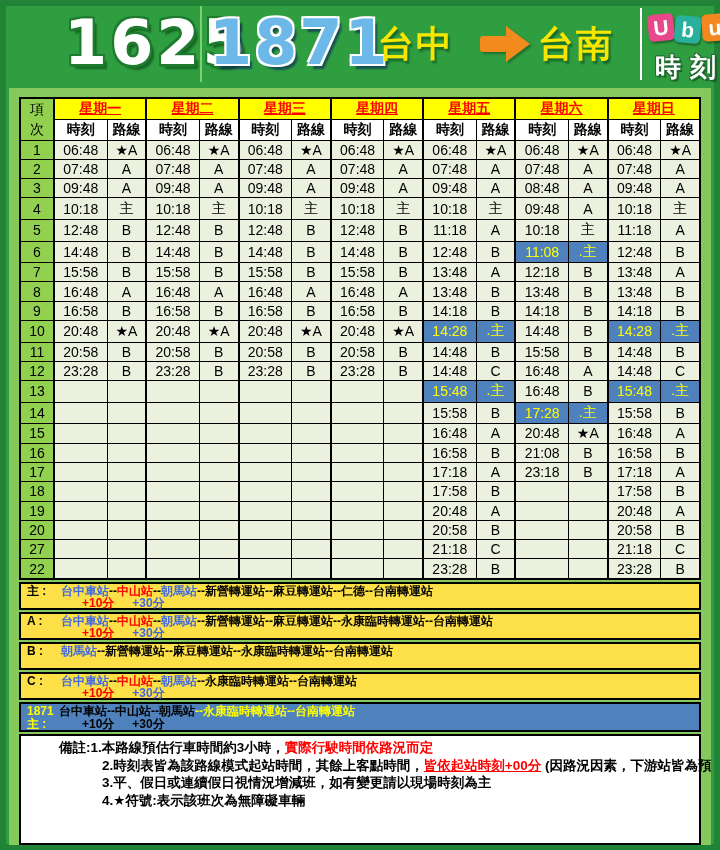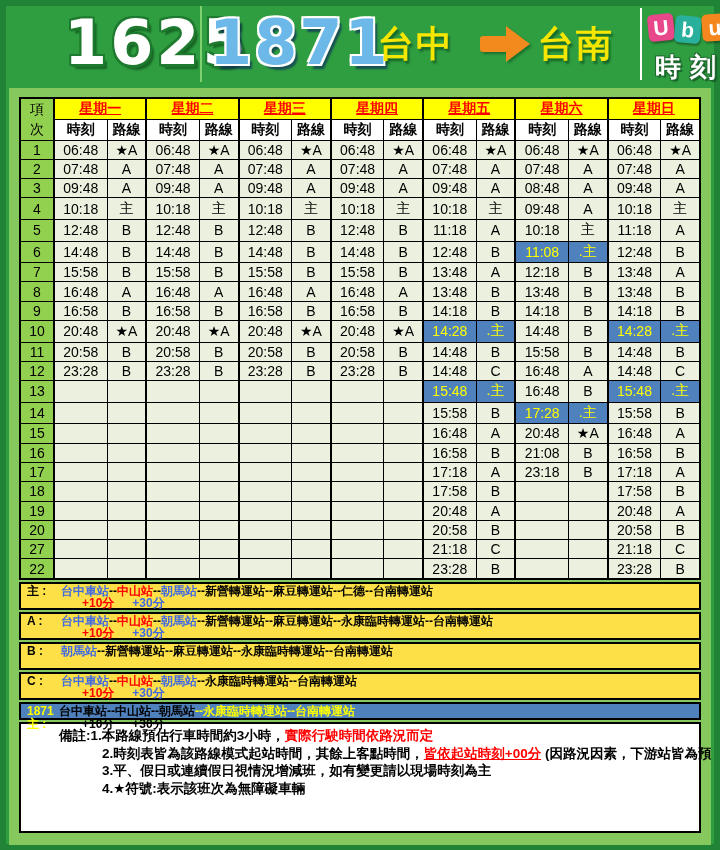--- a/index.html
+++ b/index.html
@@ -67,21 +67,21 @@
   .tt td.num { background:var(--index-bg,#92D050); }
   .tt td.hl { background:var(--highlight-bg,#4F81BD); color:var(--highlight-text,#FFFF00); }
 
   
   .note { width:682px; height:28px; margin-top:2px; background:#fde047; border:2px solid #000;
           font-size:12px; font-weight:bold; line-height:12px; padding:0 4px; }
   .note .n1 { padding-top:1px; }
   .note .nlabel { display:inline-block; width:36px; padding-left:2px; }
   .note .n2 { padding-left:57px; }
   .note .n2 span { margin-right:18px; }
-  .blue-note { background:var(--highlight-bg,#4F81BD); height:18px; line-height:13px; }
+  .blue-note { background:var(--highlight-bg,#4F81BD); height:30px; line-height:13px; }
   .blue-note .nlabel { width:34px; }
   .c-k { color:#000; } .c-blue { color:var(--station-blue,#4169E1); }
   .c-red { color:#FF0000; } .c-yel { color:#FFFF00; }
   .c-ru { color:#FF0000; text-decoration:underline; }
 
   
   .remarks { width:682px; height:111px; margin-top:2px; background:#fff; border:2px solid #000;
              font-size:13.5px; font-weight:bold; padding:3px 10px 0 38px; }
   .remarks .rline { line-height:17.5px; white-space:nowrap; }
   .remarks .rline.ind { padding-left:43px; }

